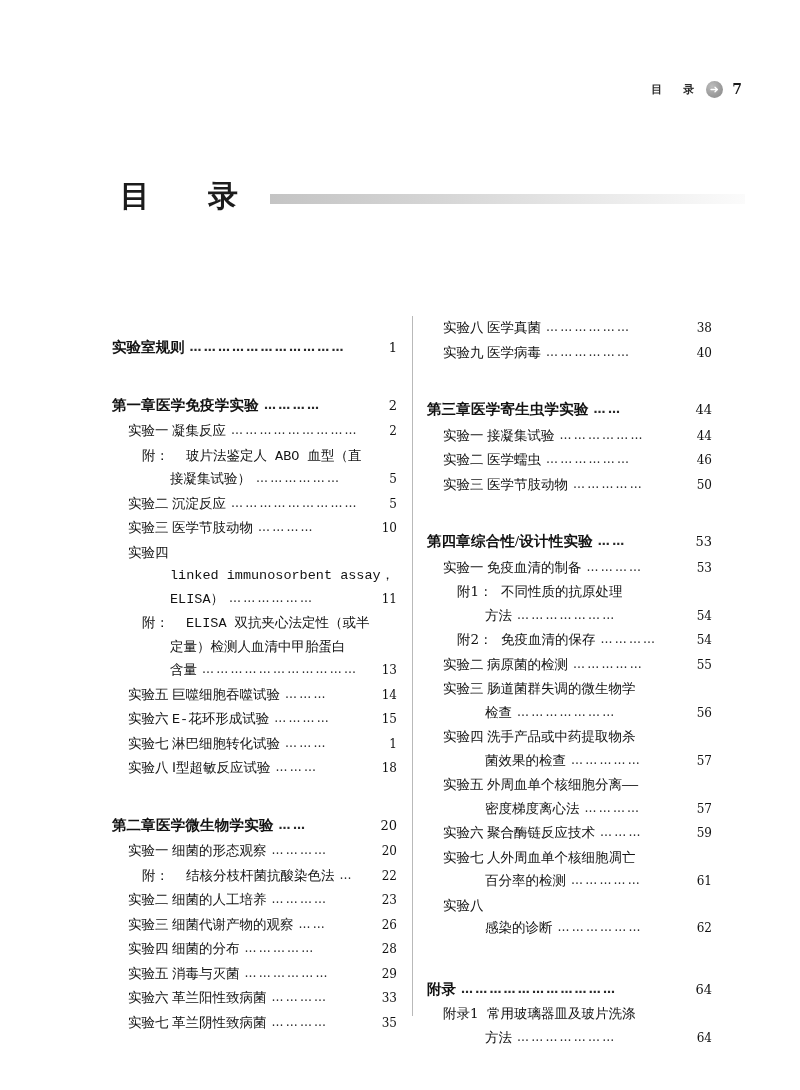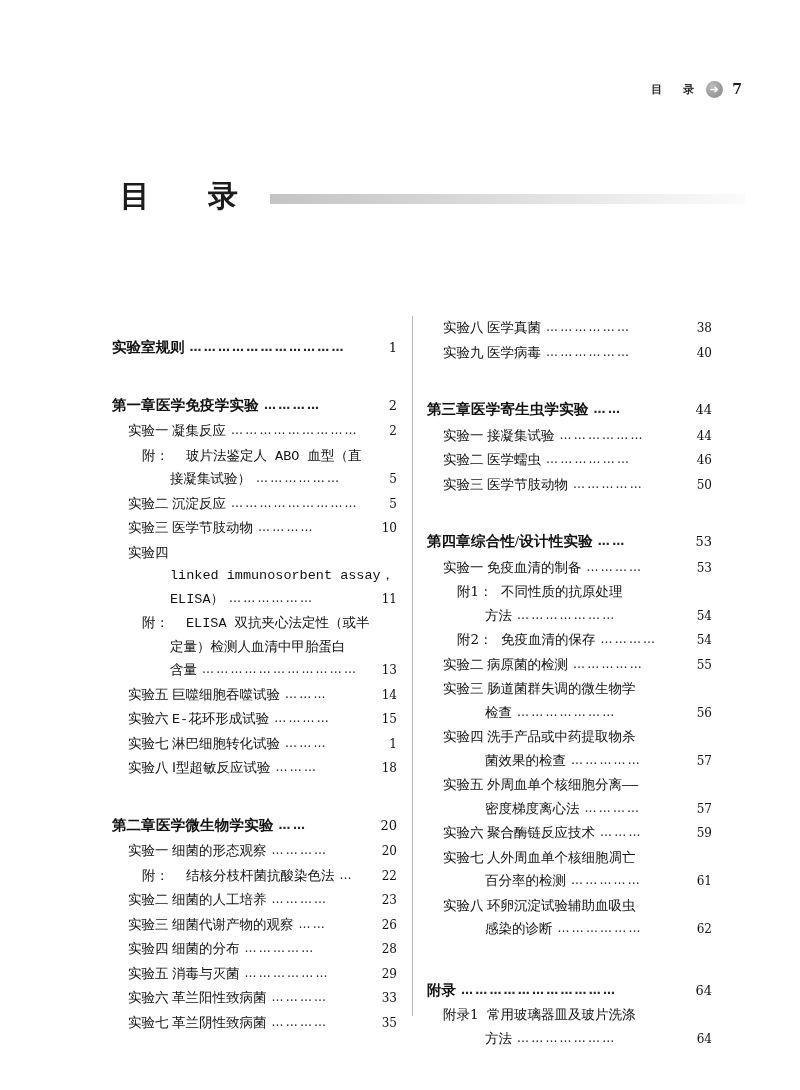--- a/index.html
+++ b/index.html
@@ -478,21 +478,20 @@
         <span class="leader"></span>
         <span class="pageno"></span>
       </div>
       <div class="entry lvl-3">
         <span class="label">百分率的检测</span>
         <span class="leader">……………</span>
         <span class="pageno">61</span>
       </div>
       <div class="entry lvl-1">
         <span class="num">实验八</span>
-        <span class="label">环卵沉淀试验辅助血吸虫</span>
         <span class="leader"></span>
         <span class="pageno"></span>
       </div>
       <div class="entry lvl-3">
         <span class="label">感染的诊断</span>
         <span class="leader">………………</span>
         <span class="pageno">62</span>
       </div>
       <div class="spacer-md"></div>
       <div class="entry top-level lvl-0">

